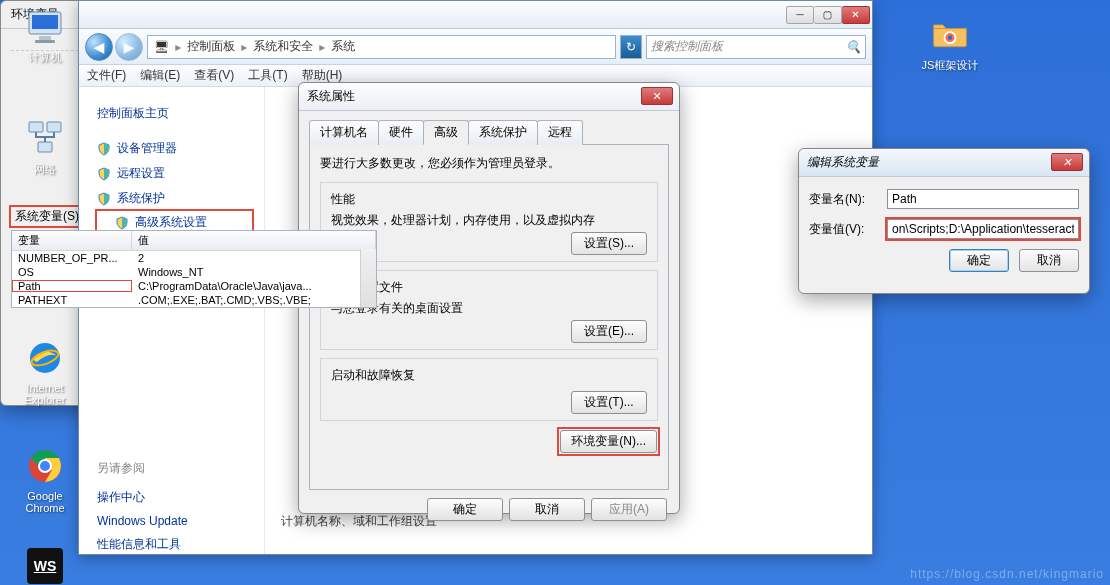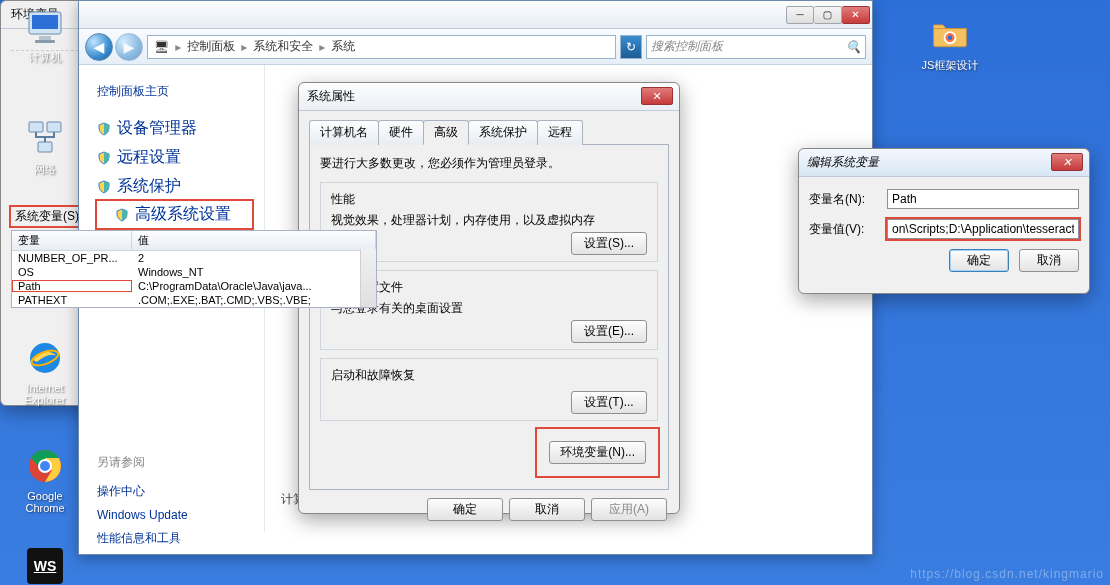--- a/index.html
+++ b/index.html
@@ -24,21 +24,21 @@
 .breadcrumb .sep { margin: 0 6px; color:#888; }
 .search-box { width: 220px; height: 24px; background: #fff; border: 1px solid #9cb3cc; display:flex; align-items:center; padding:0 4px; color:#888; font-style:italic; font-size:12px;}
 .refresh-btn { width:22px; height:24px; border:1px solid #9cb3cc; background:linear-gradient(#3a8dd0,#1c5b96); color:#fff; display:flex; align-items:center; justify-content:center; cursor:pointer;}
 
 .cp-menu { height: 22px; background: linear-gradient(#fbfcfe,#edf2f8); border-bottom: 1px solid #d3dce7; display:flex; align-items:center; padding: 0 8px; gap:14px; font-size:12px; color:#333; }
 .cp-menu span { cursor:pointer; }
 
 .cp-body { display:flex; height: calc(100% - 86px); }
 .cp-side { width: 186px; padding: 18px 12px 10px 18px; background:#fff; border-right:1px solid #e3e9f0;}
 .cp-side h3 { font-size:12px; font-weight:normal; color:#003399; margin-bottom:14px;}
-.side-link { display:flex; align-items:center; gap:6px; padding:4px 0; color:#003399; font-size:16px; cursor:pointer;}
+.side-link { display:flex; align-items:center; gap:6px; padding:4px 0; color:#003399; font-size:12px; cursor:pointer;}
 .side-link.highlighted { outline: 2px solid #e04a3a; outline-offset: 0; padding: 3px 18px; margin-bottom:2px;}
 .shield { width:14px; height:14px; }
 .cp-side .see-also { color:#888; margin-bottom:8px;margin-top:24px;}
 .plain-link { padding:4px 0; color:#003399; font-size:12px; cursor:pointer;}
 
 .cp-main { flex:1; padding: 16px 16px; overflow:hidden; font-size:12px; color:#333;}
 .cp-main .muted { color:#444; }
 
 
 .dlg { position:absolute; background:#f0f0f0; border:1px solid #888; border-radius:6px; box-shadow:0 6px 20px rgba(0,0,0,.35); }
@@ -48,21 +48,21 @@
 .sys-props { left: 298px; top: 82px; width: 382px; height: 432px; }
 .tabs { display:flex; margin: 8px 10px 0; }
 .tab { padding: 3px 10px; border:1px solid #aab4c0; background:linear-gradient(#fdfdfe,#e8edf3); border-bottom:none; position:relative; bottom:-1px; cursor:pointer; border-radius:3px 3px 0 0; margin-right:-1px;}
 .tab.active { background:#f0f0f0; z-index:2; border-bottom:1px solid #f0f0f0;}
 .tab-pane { border:1px solid #aab4c0; margin:0 10px 8px; padding: 10px; background:#f0f0f0; height: 346px; font-size:12px;}
 .group { border:1px solid #cfd6de; padding: 8px 10px 32px 10px; margin-bottom:8px; position:relative; background:#f0f0f0;}
 .group .btn-row { position:absolute; right:10px; bottom:6px;}
 .btn { padding: 2px 10px; min-width: 76px; background:linear-gradient(#fdfdfd,#e3e3e3); border:1px solid #8a9199; border-radius:3px; cursor:pointer; font-size:12px;}
 .btn.primary { border-color:#3c7fb1; box-shadow: 0 0 0 1px #a0d1ff inset;}
 .btn[disabled] { color:#888; cursor:default;}
-.env-btn-wrap { outline:2px solid #e04a3a; display:inline-block; padding:12px;}
+.env-btn-wrap { outline:2px solid #e04a3a; display:inline-block; padding:1px;}
 .dlg-btns { display:flex; justify-content:flex-end; gap:6px; padding: 0 12px 10px;}
 
 
 .env-win { left: 704px; top: 94px; width: 388px; height: 406px; background:#f0f0f0; border:1px solid #888; border-radius:6px; box-shadow:0 6px 20px rgba(0,0,0,.35);}
 .env-title { height:28px; display:flex; align-items:center; padding:0 10px; font-size:12px; border-bottom:1px solid #c0cad6; border-radius:6px 6px 0 0;}
 .env-body { padding: 10px; font-size:12px;}
 .env-body .partial-top { height: 12px; border-bottom:1px dashed #ccc; margin-bottom:4px; color:#aaa; font-size:11px; overflow:hidden;}
 .sysvars-label { outline:2px solid #e04a3a; display:inline-block; padding: 1px 4px; margin: 6px 0 4px;}
 .var-table { border:1px solid #aab4c0; background:#fff; width:100%; height:78px; margin-bottom:6px; position:relative; overflow:hidden;}
 .var-head { display:flex; background:linear-gradient(#fdfdfe,#e8edf3); border-bottom:1px solid #cfd6de; font-size:11px;}
@@ -186,20 +186,27 @@
       <span>系统和安全</span>
       <span class="sep">▸</span>
       <span>系统</span>
     </div>
     <div class="refresh-btn">↻</div>
     <div class="search-box">
       <span>搜索控制面板</span>
       <span style="margin-left:auto">🔍</span>
     </div>
   </div>
+  <div class="cp-menu">
+    <span>文件(F)</span>
+    <span>编辑(E)</span>
+    <span>查看(V)</span>
+    <span>工具(T)</span>
+    <span>帮助(H)</span>
+  </div>
   <div class="cp-body">
     <div class="cp-side">
       <h3>控制面板主页</h3>
       <div class="side-link">
         <span class="shield"><svg width="14" height="14" viewBox="0 0 14 14">
               <path d="M7 1l5 2v3c0 4-3 6-5 7-2-1-5-3-5-7V3z" fill="#ffd54f" stroke="#3a7de0"></path>
               <path d="M7 1l5 2v3c0 4-3 6-5 7V1" fill="#4db6ac"></path>
             </svg></span>
         <span>设备管理器</span>
       </div>

